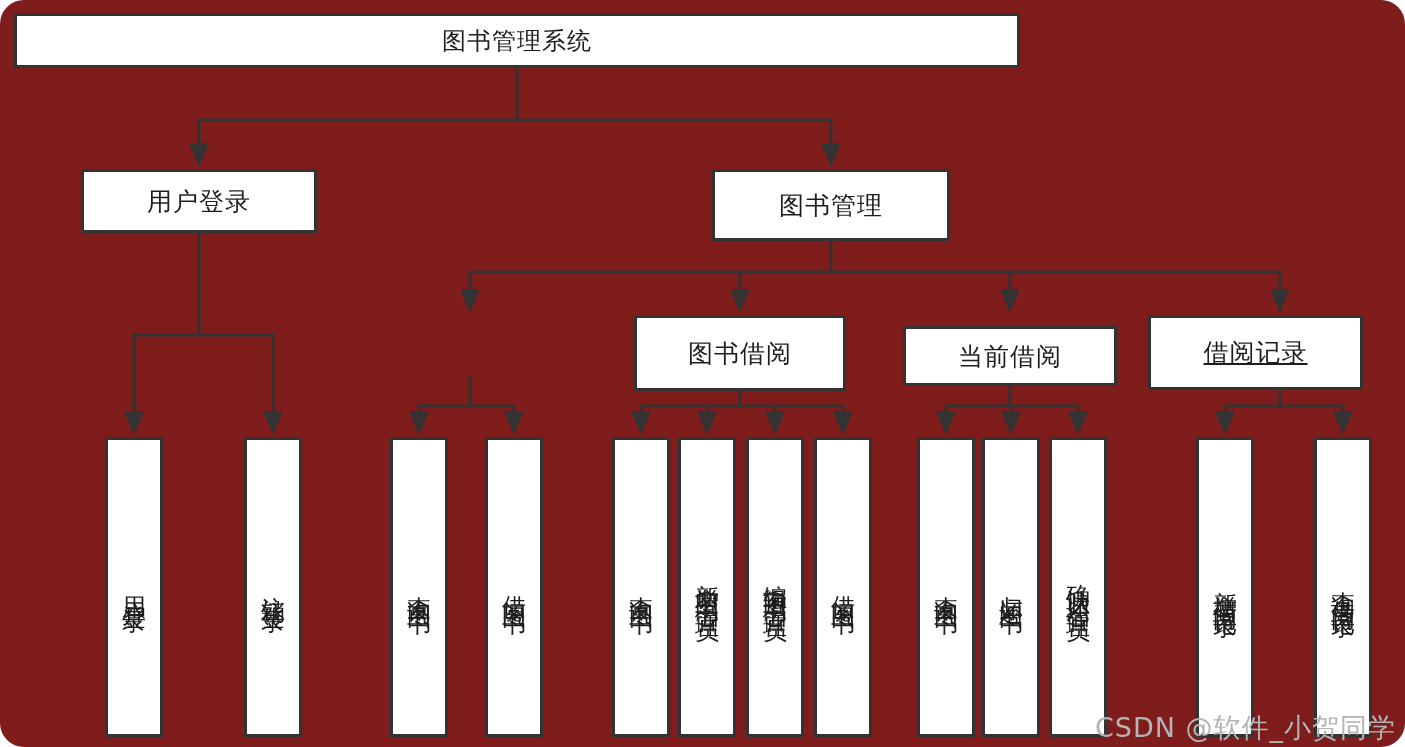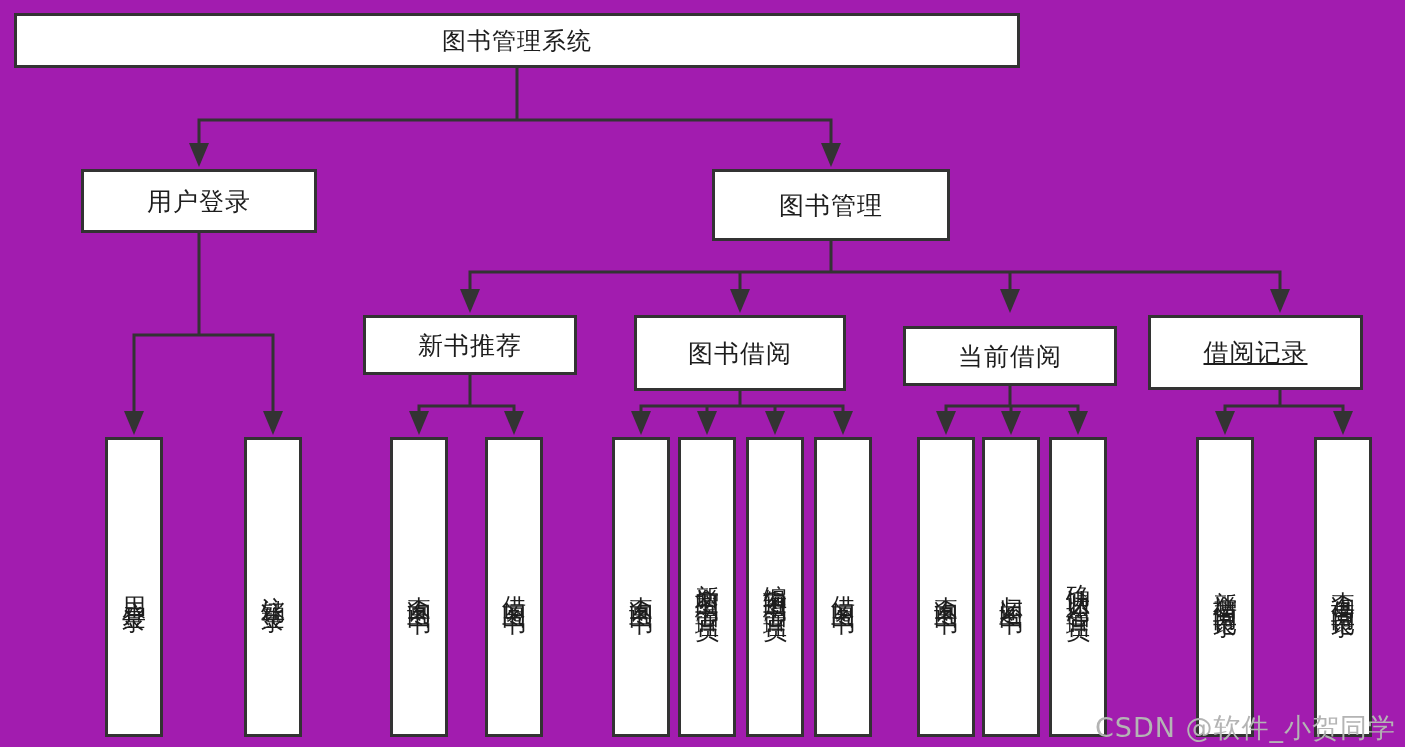--- a/index.html
+++ b/index.html
@@ -4,23 +4,24 @@
 <style>
   html, body {
     margin: 0;
     padding: 0;
     background: #ffffff;
   }
   .canvas {
     position: relative;
     width: 1405px;
     height: 747px;
-    background: #a21caf;
+    background: #7f1d1d;
     font-family: "DejaVu Sans", sans-serif;
     overflow: hidden;
+    border-radius: 24px;
   }
   .connectors {
     position: absolute;
     left: 0;
     top: 0;
     width: 1405px;
     height: 747px;
     pointer-events: none;
   }
   .box {
@@ -118,23 +119,20 @@
     <span>图书管理系统</span>
   </div>
 
   <div class="box hbox" style="left:81px; top:169px; width:236px; height:64px;">
     <span>用户登录</span>
   </div>
   <div class="box hbox" style="left:712px; top:169px; width:238px; height:72px;">
     <span>图书管理</span>
   </div>
 
-  <div class="box hbox" style="left:363px; top:315px; width:214px; height:60px;">
-    <span>新书推荐</span>
-  </div>
   <div class="box hbox" style="left:634px; top:315px; width:212px; height:76px;">
     <span>图书借阅</span>
   </div>
   <div class="box hbox" style="left:903px; top:315px; width:214px; height:60px;margin-top:11px;">
     <span>当前借阅</span>
   </div>
   <div class="box hbox" style="left:1148px; top:315px; width:215px; height:75px;text-decoration:underline;">
     <span>借阅记录</span>
   </div>
 

